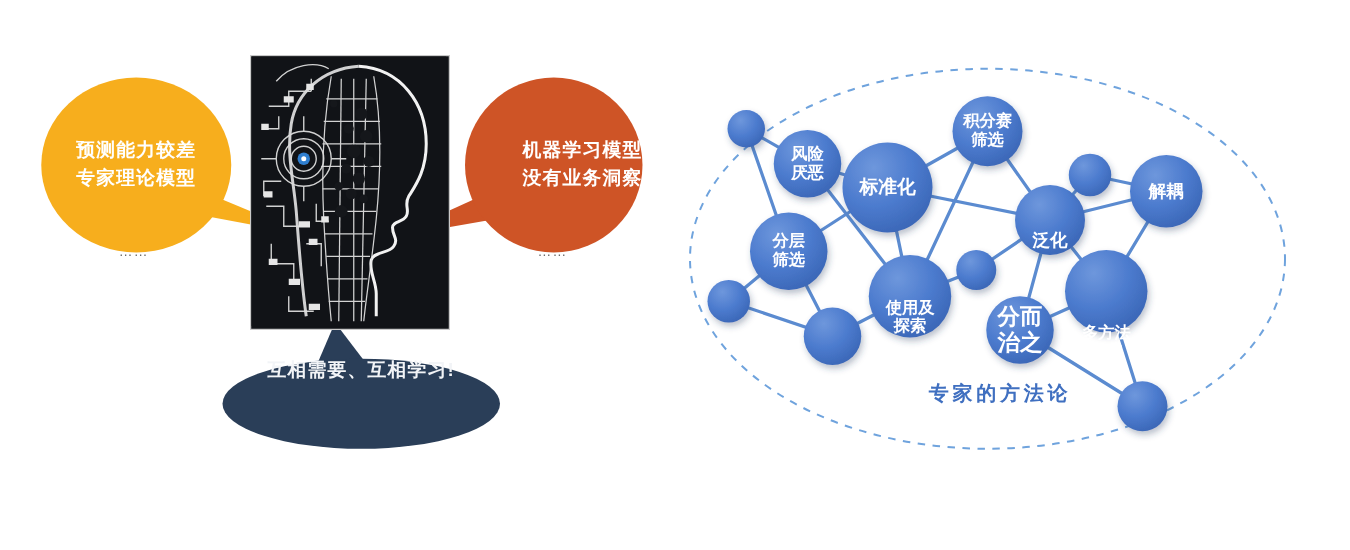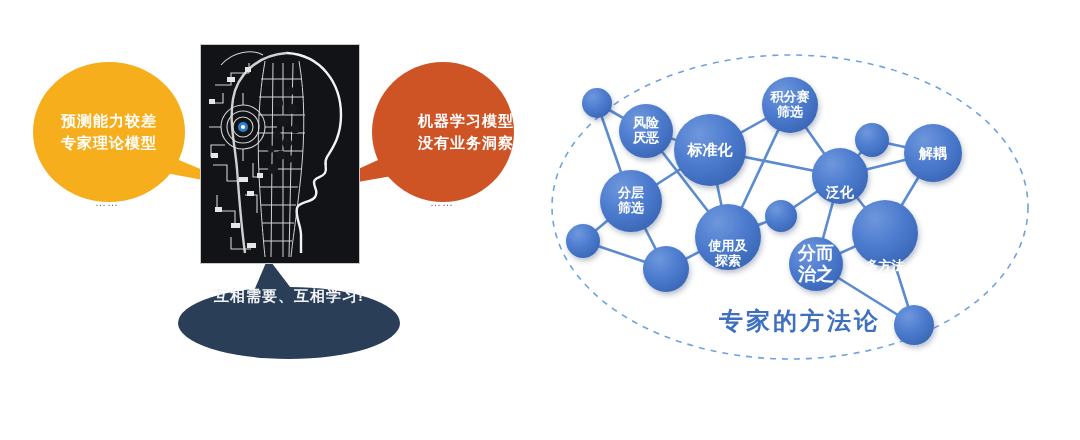--- a/index.html
+++ b/index.html
@@ -47,21 +47,21 @@
     display:flex;align-items:flex-start;justify-content:center;
     color:#f2f4f7;font-size:15px;font-weight:bold;letter-spacing:1px;
   }
   .node-label{
     position:absolute;color:#ffffff;font-weight:bold;text-align:center;
     line-height:1.15;pointer-events:none;white-space:nowrap;
     transform:translate(-50%,-50%);
   }
   #network-caption{
     position:absolute;left:700px;top:305px;width:200px;
-    text-align:center;color:#3F6FC0;font-size:24px;font-weight:bold;
+    text-align:center;color:#3F6FC0;font-size:16px;font-weight:bold;
     font-family:"Liberation Serif","DejaVu Serif",serif;letter-spacing:3px;
   }
 </style>
 </head>
 <body>
 
 <div id="stage">
 
   <div>
 

